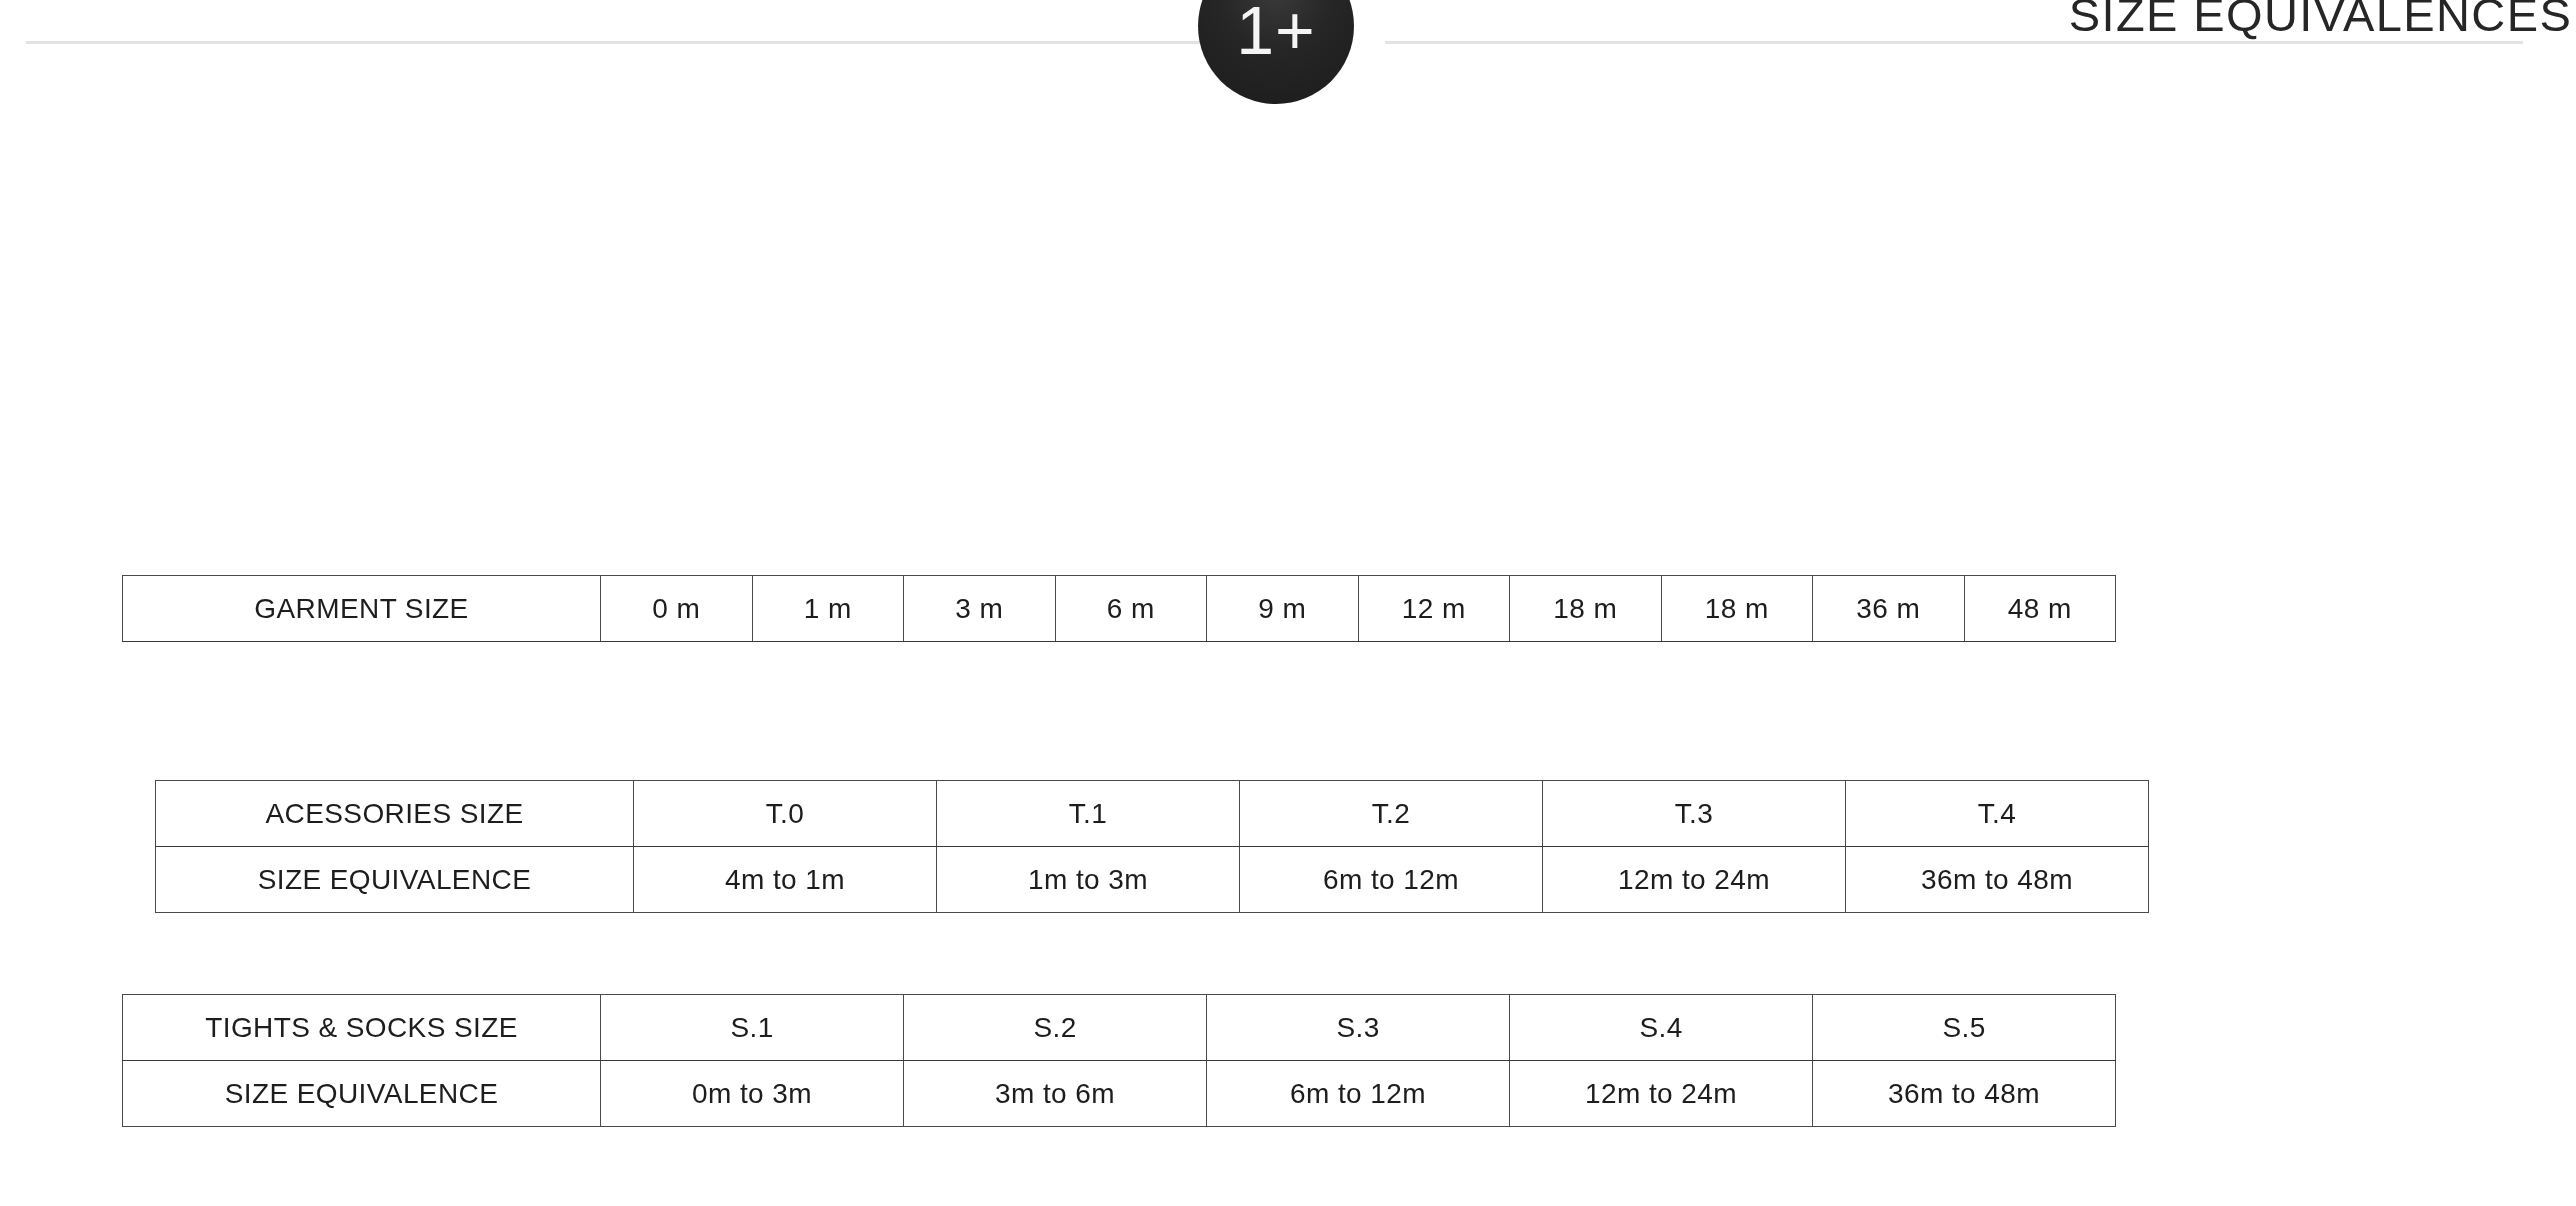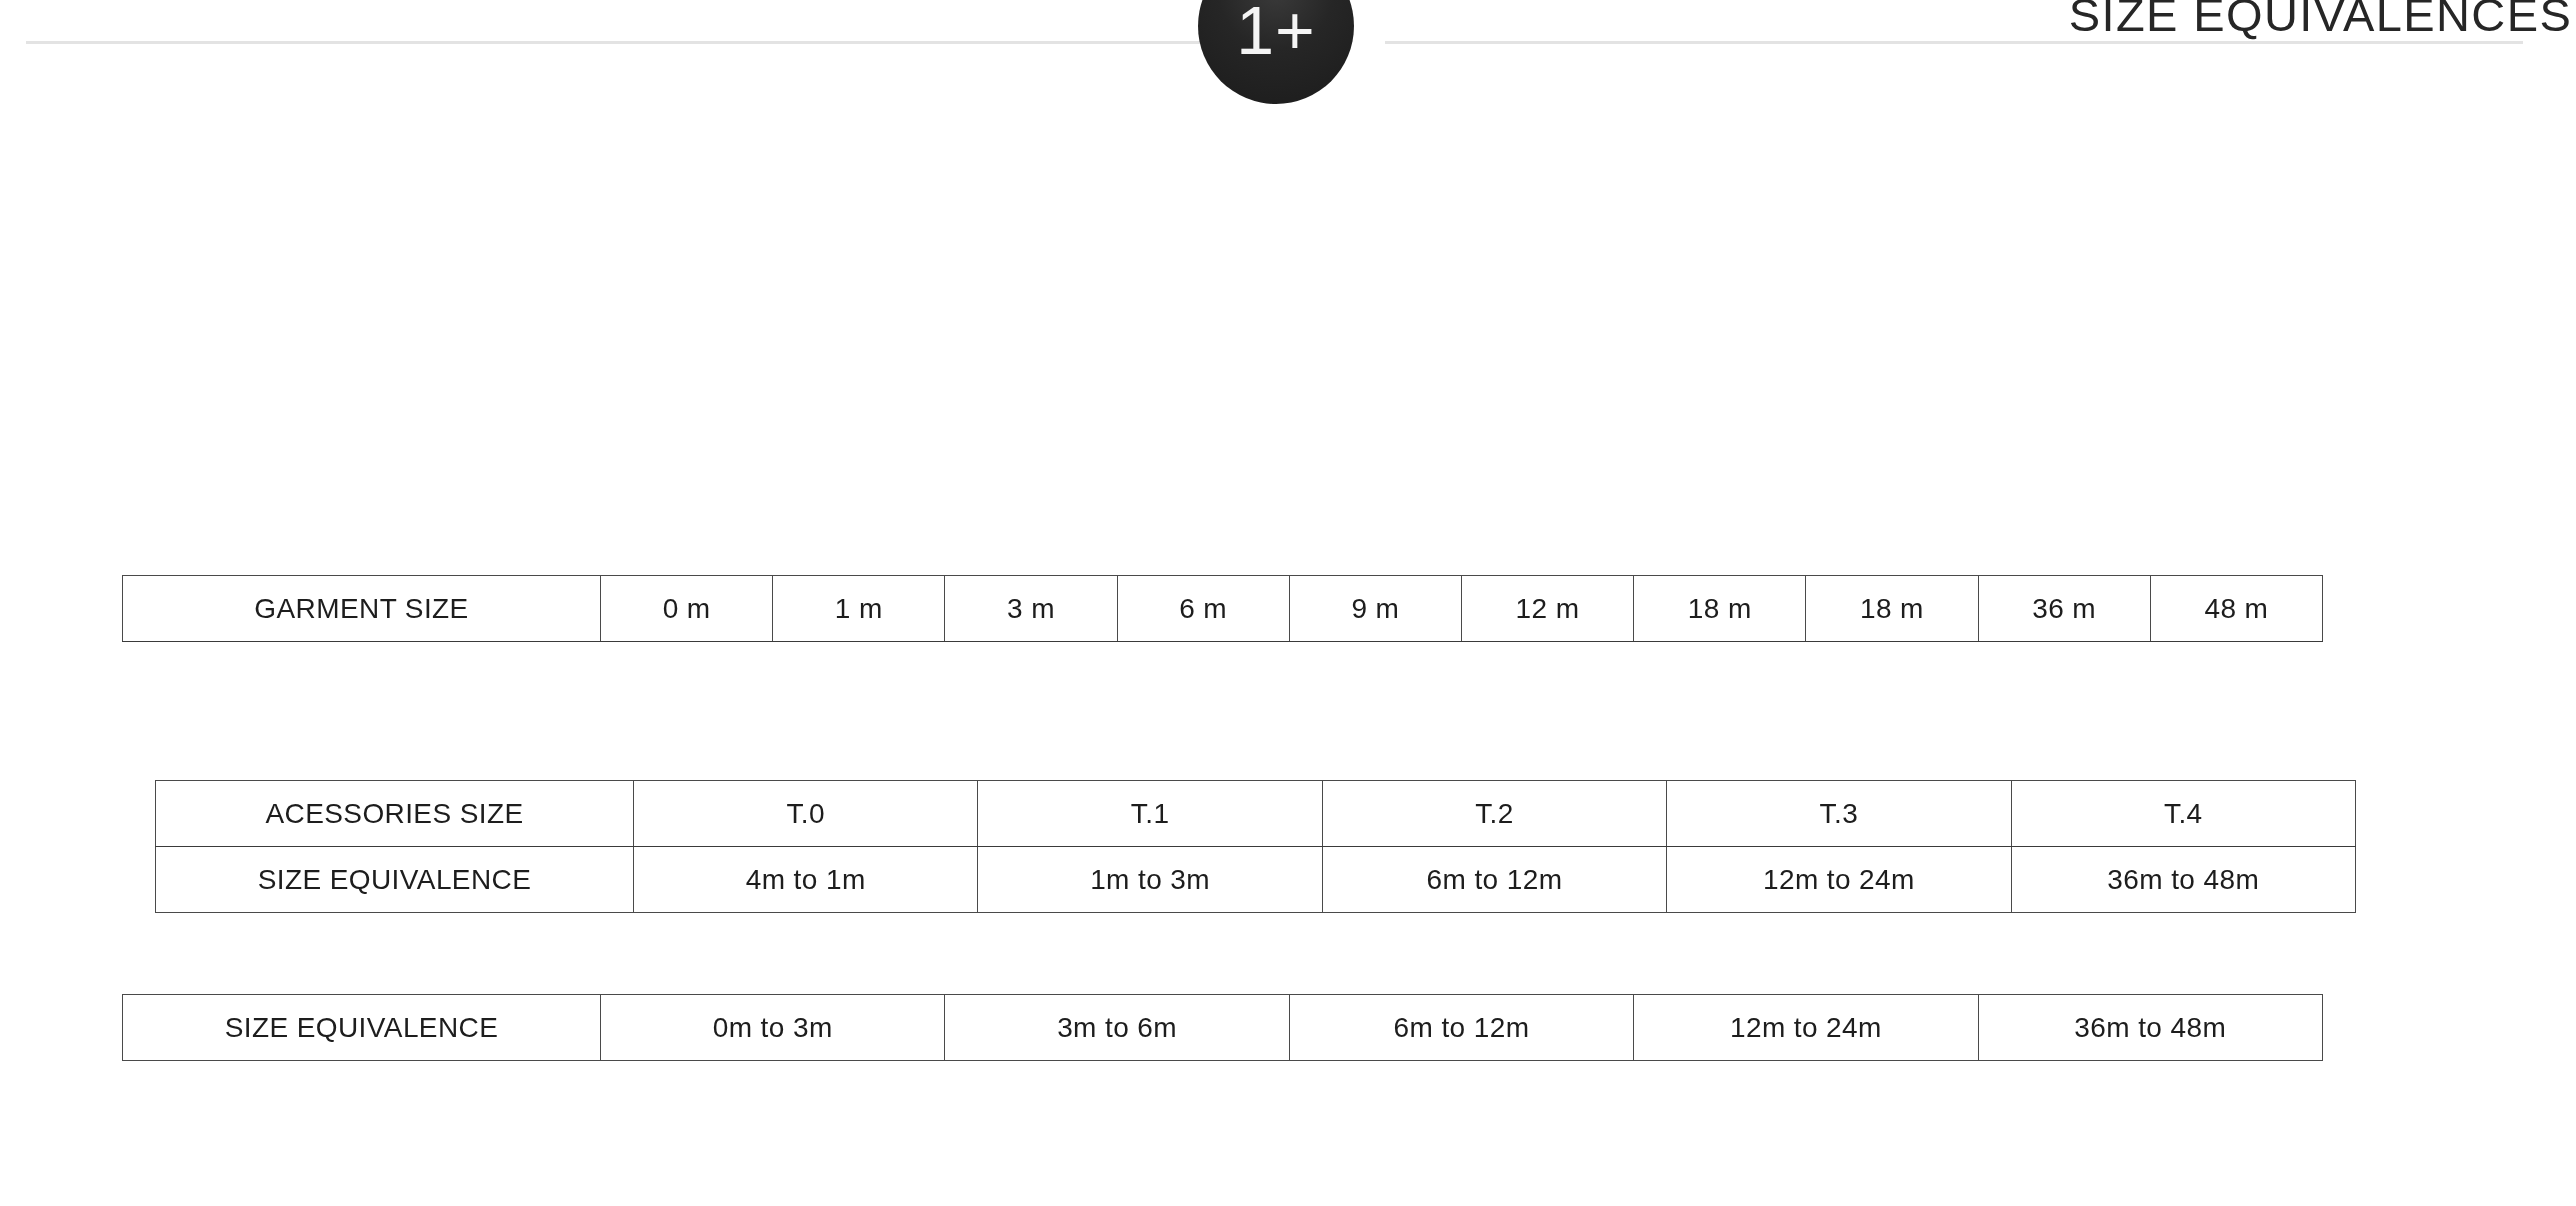--- a/index.html
+++ b/index.html
@@ -77,21 +77,21 @@
   
   .tables-area {
     position: absolute;
     left: 122px;
     top: 0;
     width: 2307px;
   }
   .size-table {
     position: absolute;
     left: 0;
-    width: 2201px;
+    width: 1994px;
     border-collapse: collapse;
     table-layout: fixed;
   }
   #table-garment  { top: 575px; }
   #table-accessories { top: 780px; margin-left: 33px; }
   #table-tights   { top: 994px; }
 
   .size-table td {
     border: 0.9px solid #4a4a4a;
     height: 65px;
@@ -157,20 +157,28 @@
         <td>1m to 3m</td>
         <td>6m to 12m</td>
         <td>12m to 24m</td>
         <td>36m to 48m</td>
       </tr>
     </tbody>
   </table>
 
   <table class="size-table" id="table-tights">
     <tbody>
+      <tr class="row-top">
+        <td class="row-label">TIGHTS &amp; SOCKS SIZE</td>
+        <td>S.1</td>
+        <td>S.2</td>
+        <td>S.3</td>
+        <td>S.4</td>
+        <td>S.5</td>
+      </tr>
       <tr>
         <td class="row-label">SIZE EQUIVALENCE</td>
         <td>0m to 3m</td>
         <td>3m to 6m</td>
         <td>6m to 12m</td>
         <td>12m to 24m</td>
         <td>36m to 48m</td>
       </tr>
     </tbody>
   </table>

